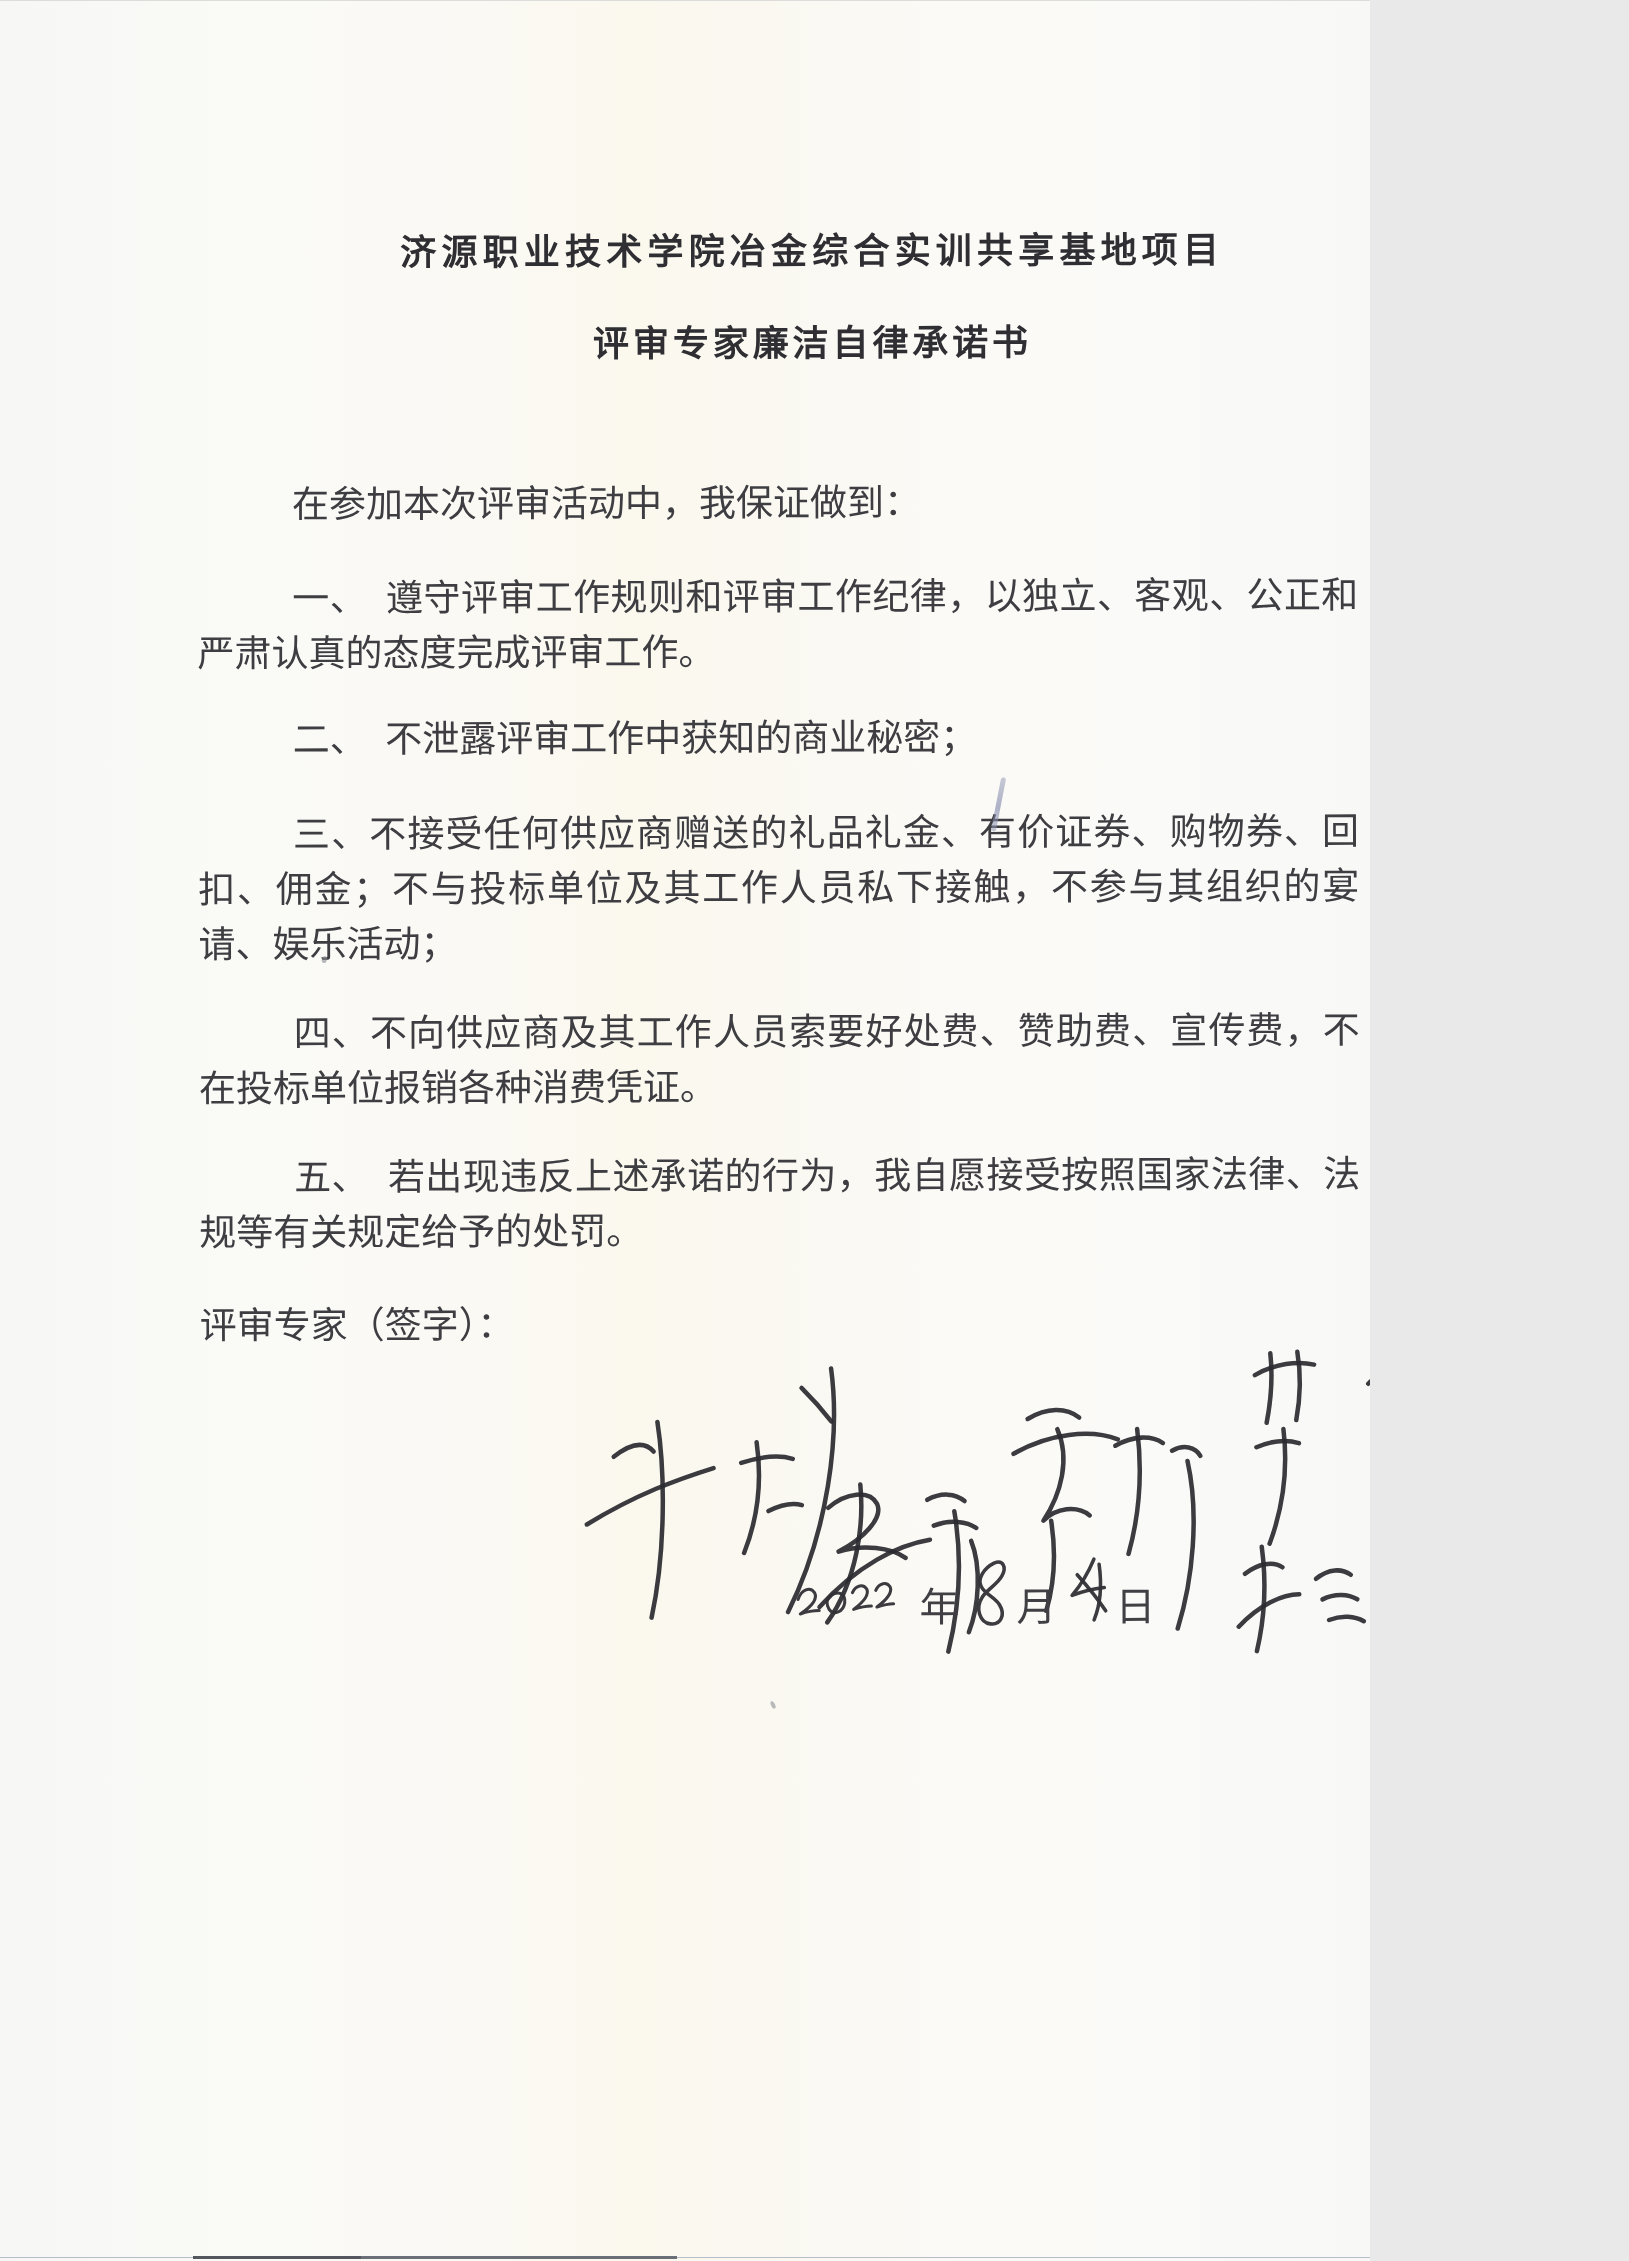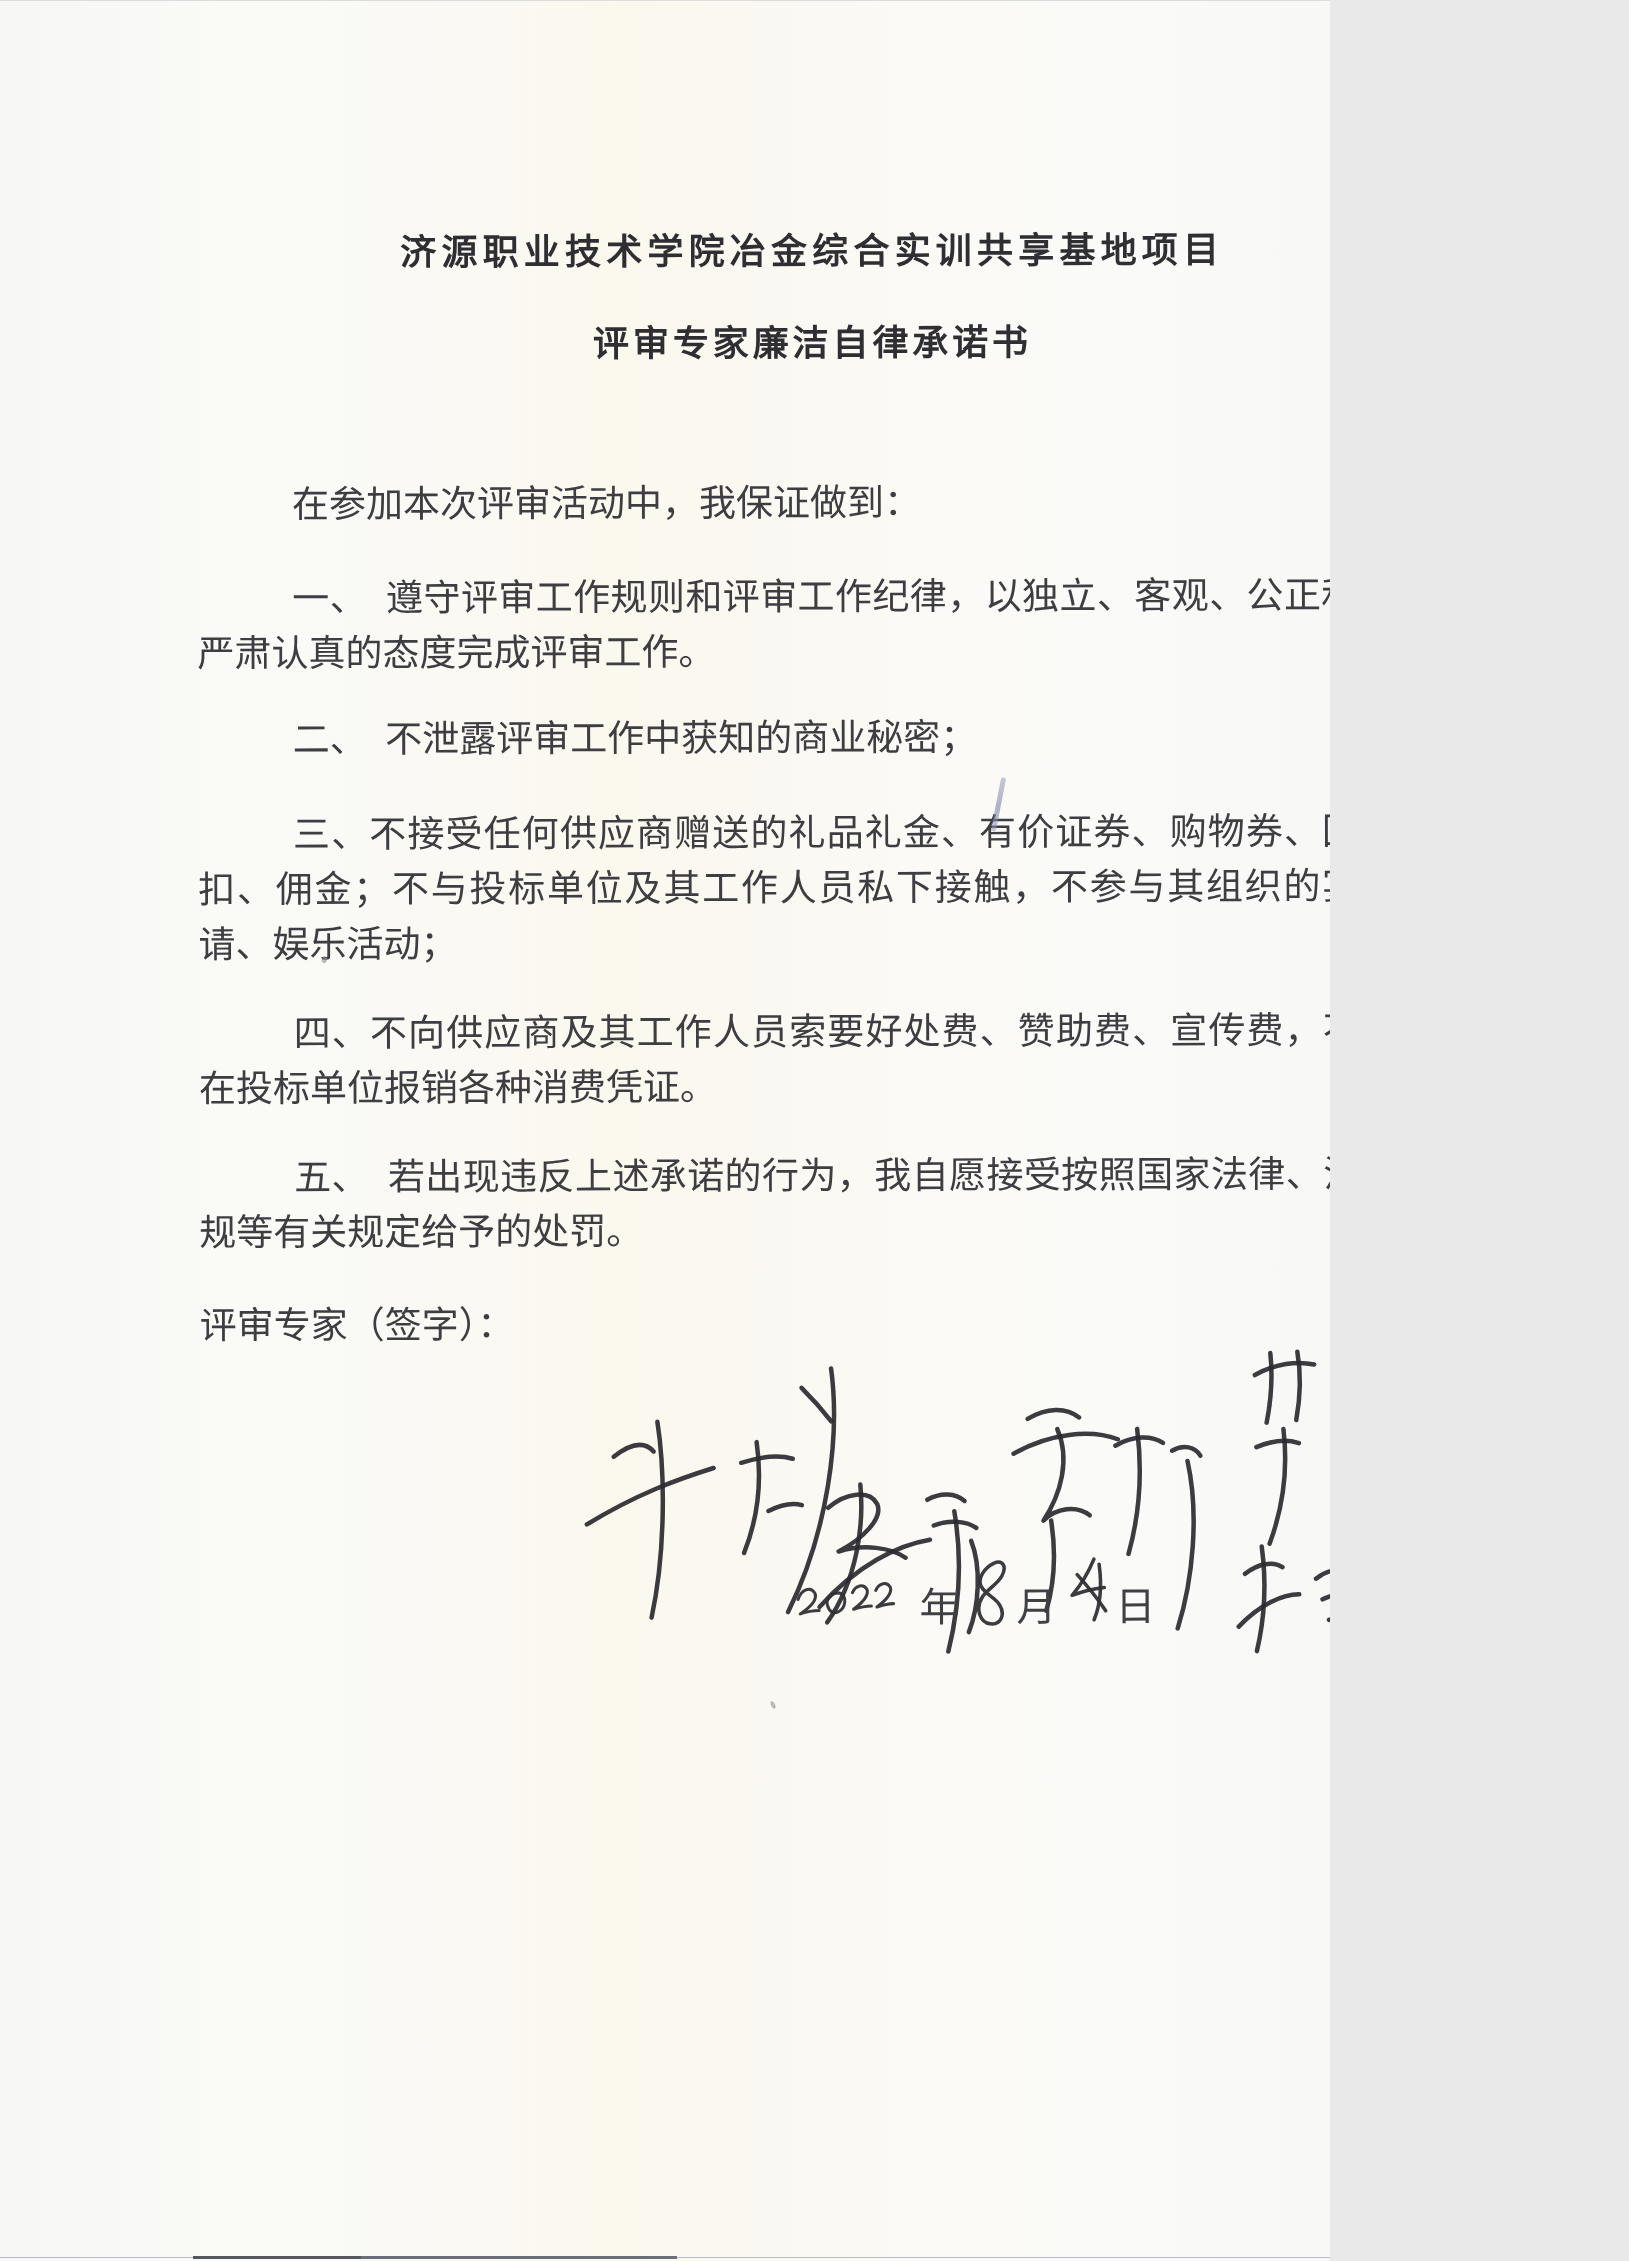--- a/index.html
+++ b/index.html
@@ -6,20 +6,21 @@
   .paper{
     position:relative;
     width:1330px;height:2261px;
     overflow:hidden;
     background:
       linear-gradient(90deg,
         #f7f7f5 0%, #fafaf7 18%, #faf9f4 34%,
         #fbf8ee 46%, #faf8f1 56%, #fbfaf6 70%,
         #fafaf8 84%, #f8f8f7 100%);
     font-family:"Liberation Serif","DejaVu Serif",serif;
+    padding-left:40px;
   }
   .text-layer{position:absolute;inset:0;transform:rotate(-0.18deg);}
   .doc-title{
     position:absolute;left:0;width:1630px;
     text-align:center;
     font-size:36px;font-weight:700;color:#2e2e33;
     letter-spacing:5.2px;white-space:nowrap;
   }
   .title1{top:222px;}
   .title2{top:314px;letter-spacing:3.9px;}

